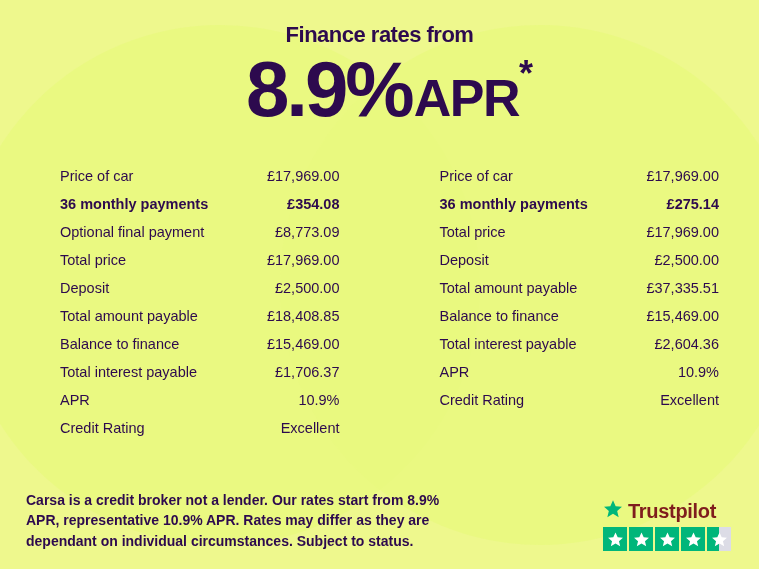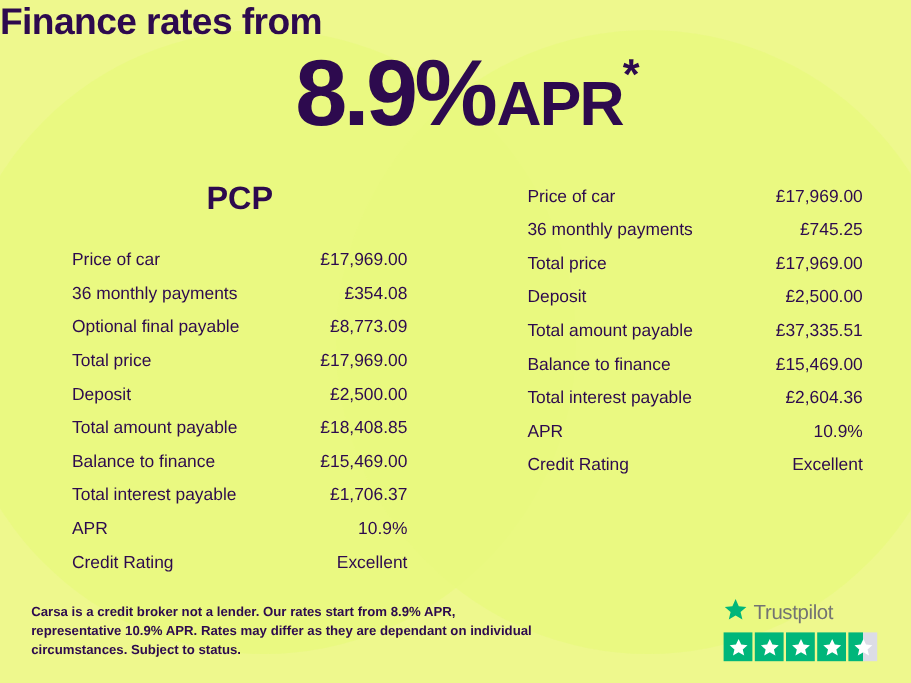--- a/index.html
+++ b/index.html
@@ -39,24 +39,26 @@
     left: 280px;
     top: 25px;
   }
   .content {
     position: relative;
     z-index: 2;
     width: 100%;
     height: 100%;
   }
   .headline {
-    color: #2d0a4e;
-    font-weight: bold;
-    font-size: 31px;
+    text-align: center;
+    color: #2d0a4e;
+    font-weight: bold;
+    font-size: 22px;
     letter-spacing: -0.5px;
+    padding-top: 22px;
   }
   .rate-line {
     text-align: center;
     color: #2d0a4e;
     font-weight: bold;
     margin-top: 2px;
     line-height: 1;
     white-space: nowrap;
     padding-left: 20px;
   }
@@ -95,58 +97,58 @@
   .row {
     display: flex;
     justify-content: space-between;
     align-items: flex-start;
     color: #2d0a4e;
     font-size: 14.5px;
     padding: 6px 0;
   }
   .row.bold .label,
   .row.bold .value {
-    font-weight: normal;
+    font-weight: bold;
   }
   .label { text-align: left; }
   .value { text-align: right; }
   .footer {
     position: absolute;
     left: 0;
     bottom: 0;
     width: 100%;
     height: 72px;
   }
   .disclaimer {
     position: absolute;
     left: 26px;
     bottom: 18px;
     width: 420px;
     color: #2d0a4e;
-    font-size: 11px;
+    font-size: 14px;
     line-height: 1.45;
     font-weight: bold;
   }
   .trustpilot {
     position: absolute;
     right: 26px;
     bottom: 18px;
     width: 130px;
   }
   .tp-head {
     display: flex;
     align-items: center;
     justify-content: flex-start;
     gap: 5px;
     margin-bottom: 4px;
   }
   .tp-name {
-    color: #737373;
-    font-size: 17px;
-    font-weight: normal;
+    color: #7f1d1d;
+    font-size: 20px;
+    font-weight: bold;
     letter-spacing: -0.3px;
   }
   .tp-stars {
     display: flex;
     gap: 2px;
   }
   .tp-star {
     width: 24px;
     height: 24px;
     background: #00b67a;
@@ -169,32 +171,31 @@
   <div class="content">
     <div class="headline">Finance rates from</div>
 
     <div class="rate-line">
       <span class="rate-big">8.9%</span><span class="rate-apr">APR</span><span class="rate-star">*</span>
     </div>
 
     <div class="columns">
 
       <div class="col col-left">
-        <div class="col-title">PCP</div>
 
         <div class="row">
           <span class="label">Price of car</span>
           <span class="value">£17,969.00</span>
         </div>
         <div class="row bold">
           <span class="label">36 monthly payments</span>
           <span class="value">£354.08</span>
         </div>
         <div class="row">
-          <span class="label">Optional final payable</span>
+          <span class="label">Optional final payment</span>
           <span class="value">£8,773.09</span>
         </div>
         <div class="row">
           <span class="label">Total price</span>
           <span class="value">£17,969.00</span>
         </div>
         <div class="row">
           <span class="label">Deposit</span>
           <span class="value">£2,500.00</span>
         </div>
@@ -221,21 +222,21 @@
       </div>
 
       <div class="col col-right">
 
         <div class="row">
           <span class="label">Price of car</span>
           <span class="value">£17,969.00</span>
         </div>
         <div class="row bold">
           <span class="label">36 monthly payments</span>
-          <span class="value">£745.25</span>
+          <span class="value">£275.14</span>
         </div>
         <div class="row">
           <span class="label">Total price</span>
           <span class="value">£17,969.00</span>
         </div>
         <div class="row">
           <span class="label">Deposit</span>
           <span class="value">£2,500.00</span>
         </div>
         <div class="row">

